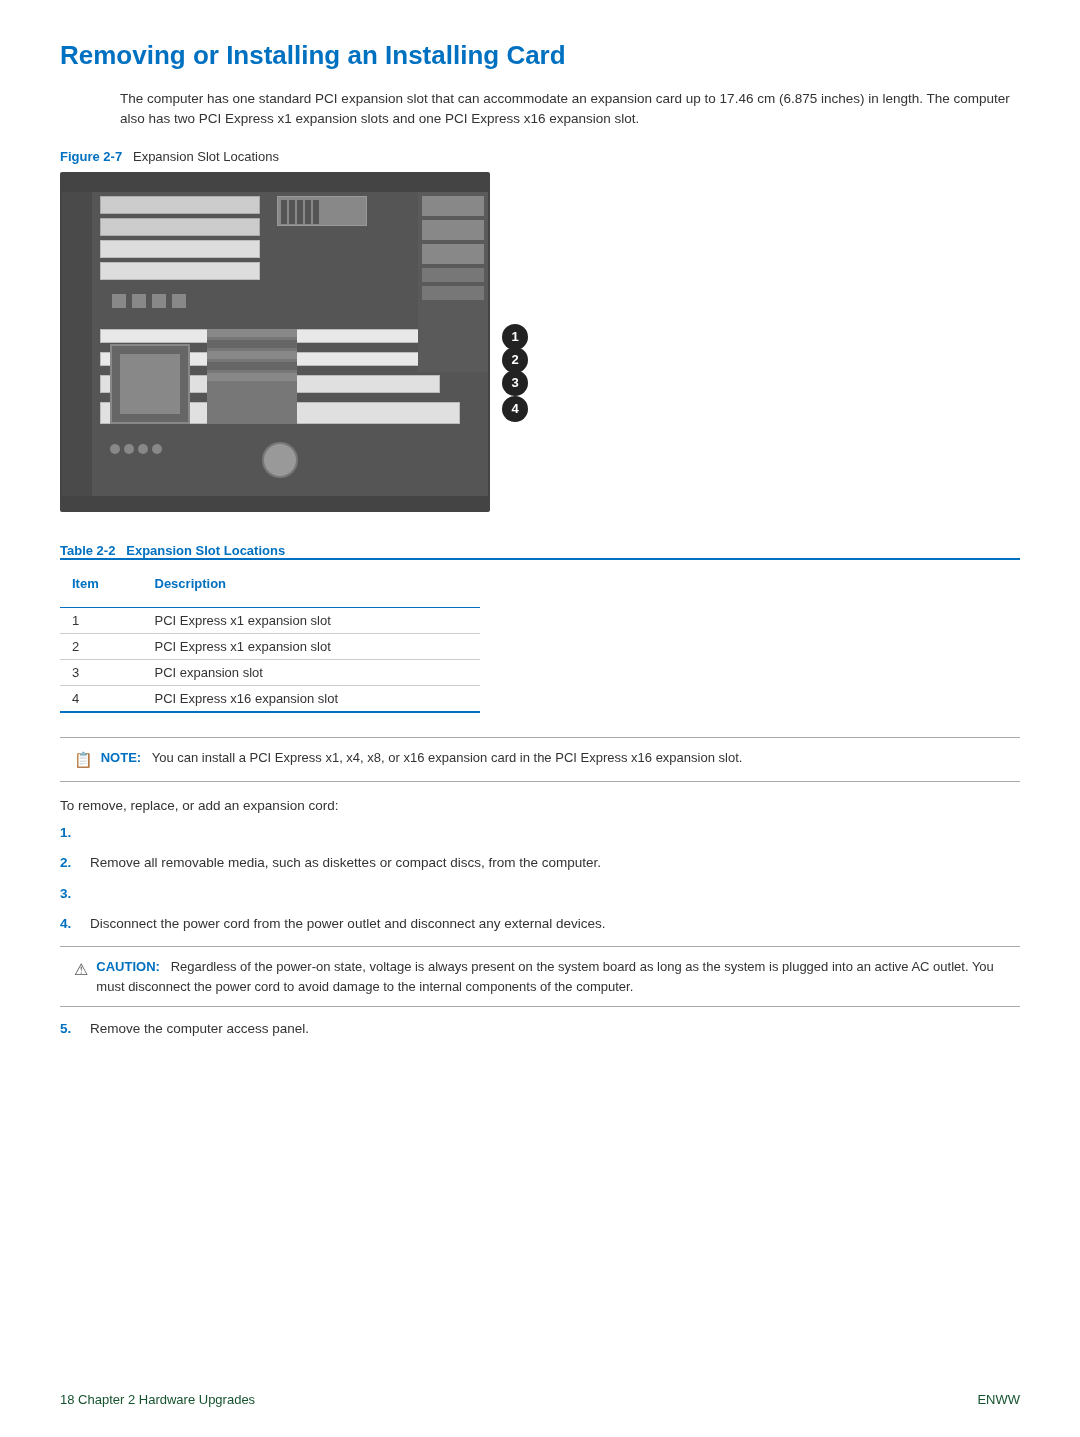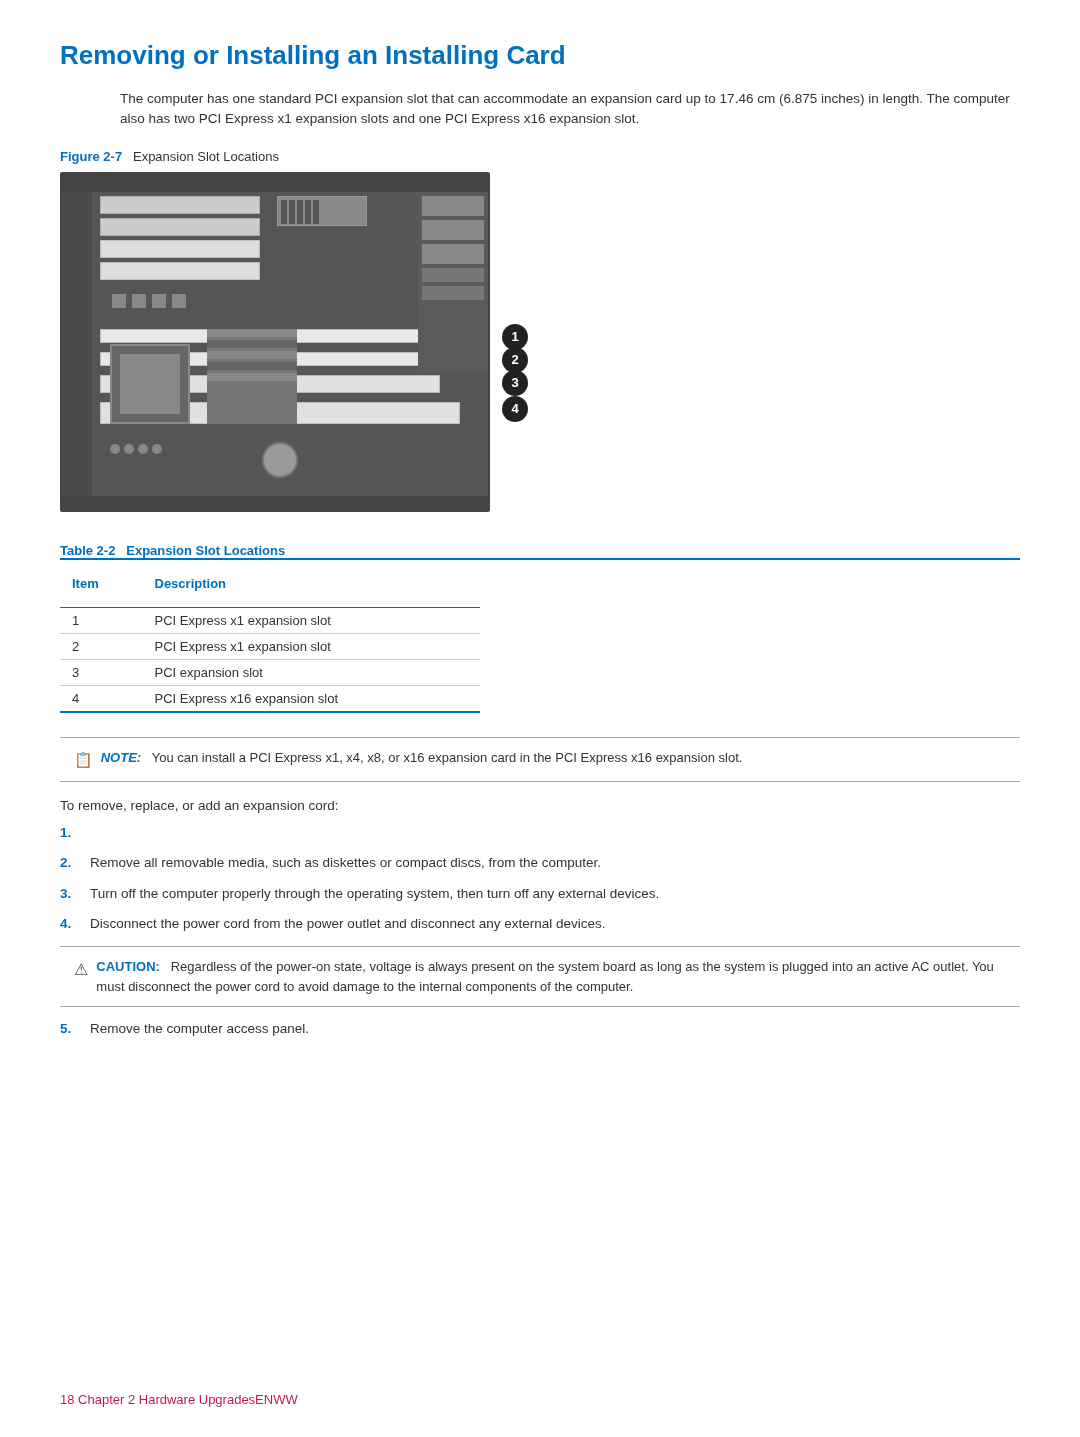--- a/index.html
+++ b/index.html
@@ -122,21 +122,20 @@
     .note-icon {
       font-size: 15px;
       color: #555;
       margin-top: 1px;
       flex-shrink: 0;
     }
 
     .note-label {
       color: #0070C0;
       font-weight: bold;
-      font-style: italic;
     }
 
     
     .intro-steps {
       margin-bottom: 10px;
       font-size: 13.5px;
     }
 
     .steps-list {
       list-style: none;
@@ -184,23 +183,23 @@
       font-weight: bold;
     }
 
     
     .page-footer {
       position: absolute;
       bottom: 30px;
       left: 60px;
       right: 60px;
       display: flex;
-      justify-content: flex-start;
-      font-size: 13px;
-      color: #be185d;
+      justify-content: space-between;
+      font-size: 13px;
+      color: #14532d;
     }
 
     
     .mb-component {
       position: absolute;
       background: #777;
     }
 
     .mb-dark {
       background: #444;
@@ -355,21 +354,20 @@
 <ol class="steps-list" id="steps-container">
 <li>
       <span class="step-num">1.</span>
     </li>
     <li>
       <span class="step-num">2.</span>
       <span>Remove all removable media, such as diskettes or compact discs, from the computer.</span>
     </li>
     <li>
       <span class="step-num">3.</span>
-      <span>Turn off the computer properly through the operating system, then turn off any external devices.</span>
     </li>
     <li>
       <span class="step-num">4.</span>
       <span>Disconnect the power cord from the power outlet and disconnect any external devices.</span>
     </li>
   </ol>
 
 
 <div class="caution-box">
   <span class="caution-icon">⚠</span>

